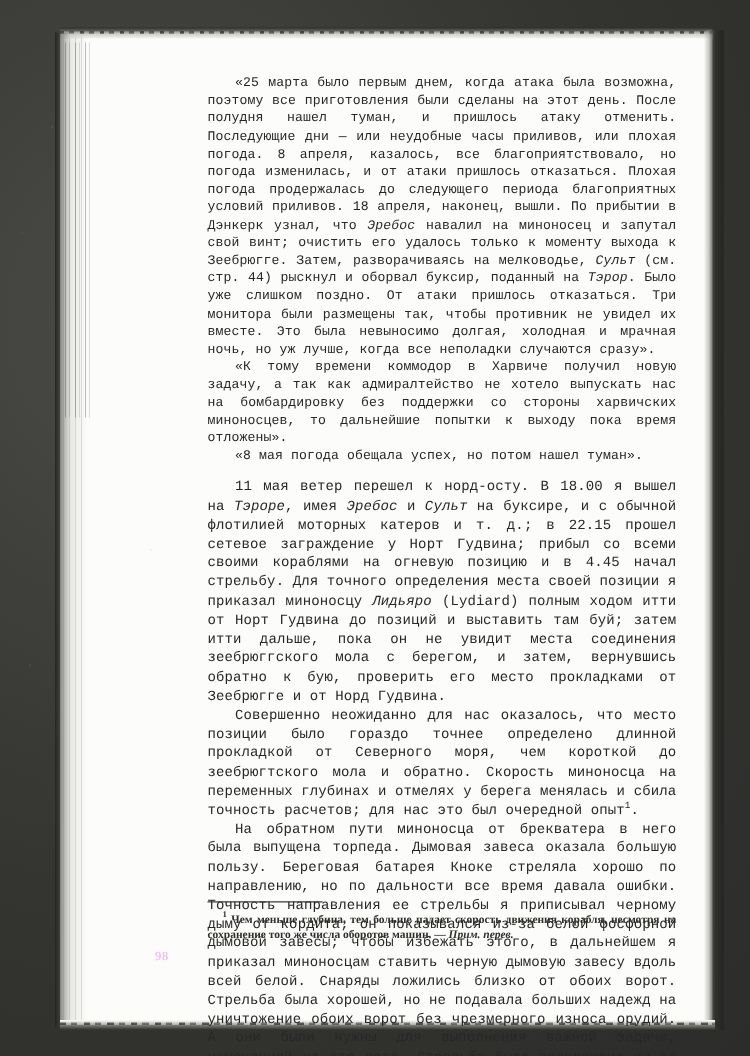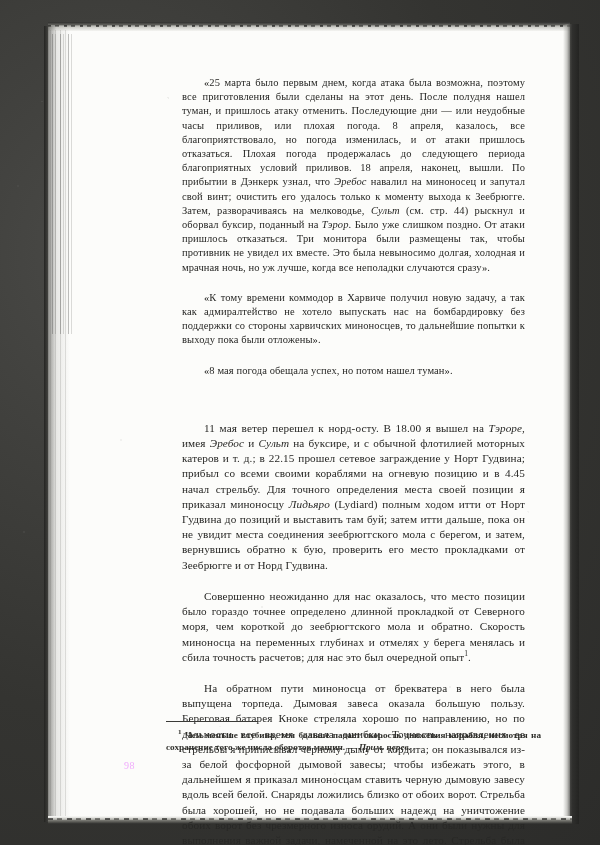--- a/index.html
+++ b/index.html
@@ -150,28 +150,29 @@
   }
 
   
   .text-col {
     position: absolute;
     left: 166px;
     top: 60px;
     width: 375px;
   }
   p.para {
-    margin: 16px;
+    margin: 0;
     font-size: 11.2px;
     line-height: 15.2px;
     text-align: justify;
     text-indent: 22px;
     color: #2b2b29;
     hyphens: manual;
     letter-spacing: .1px;
+    font-family: Liberation Mono, monospace;
     -webkit-font-smoothing: none;
   }
   p.quote {
     font-size: 10.5px;
     line-height: 14.2px;
   }
   .gap-md { height: 11px; }
   i, .ital { font-style: italic; }
   sup.fn {
     font-size: 7.5px;
@@ -235,21 +236,21 @@
 <div class="streaks2"></div>
 <div class="streaks"></div>
 <div class="edge-right"></div>
 <div class="edge-bottom"></div>
 
 <div class="text-col inkwash">
 
   <p class="para quote">«25 марта было первым днем, когда атака была возможна, поэтому все приготовления были сделаны на этот день. После полудня нашел туман, и пришлось атаку отменить. Последующие дни — или неудобные часы приливов, или плохая погода. 8 апреля, казалось, все благоприятствовало, но погода изменилась, и от атаки пришлось отказаться. Плохая погода продержалась до следующего периода благоприятных условий приливов. 18 апреля, наконец, вышли. По прибытии в Дэнкерк узнал, что <i class="ital">Эребос</i> навалил на миноносец и запутал свой винт; очистить его удалось только к моменту выхода к Зеебрюгге. Затем, разворачиваясь на мелководье, <i class="ital">Сульт</i> (см. стр. 44) рыскнул и оборвал буксир, поданный на <i class="ital">Тэрор</i>. Было уже слишком поздно. От атаки пришлось отказаться. Три монитора были размещены так, чтобы противник не увидел их вместе. Это была невыносимо долгая, холодная и мрачная ночь, но уж лучше, когда все неполадки случаются сразу».</p>
 
 
-  <p class="para quote">«К тому времени коммодор в Харвиче получил новую задачу, а так как адмиралтейство не хотело выпускать нас на бомбардировку без поддержки со стороны харвичских миноносцев, то дальнейшие попытки к выходу пока были отложены».</p>
+  <p class="para quote">«К тому времени коммодор в Харвиче получил новую задачу, а так как адмиралтейство не хотело выпускать нас на бомбардировку без поддержки со стороны харвичских миноносцев, то дальнейшие попытки к выходу пока время отложены».</p>
 
   <p class="para quote">«8 мая погода обещала успех, но потом нашел туман».</p>
 
   <div class="gap-md"></div>
 
   <p class="para">11 мая ветер перешел к норд-осту. В 18.00 я вышел на <i class="ital">Тэроре</i>, имея <i class="ital">Эребос</i> и <i class="ital">Сульт</i> на буксире, и с обычной флотилией моторных катеров и т. д.; в 22.15 прошел сетевое заграждение у Норт Гудвина; прибыл со всеми своими кораблями на огневую позицию и в 4.45 начал стрельбу. Для точного определения места своей позиции я приказал миноносцу <i class="ital">Лидьяро</i> (Lydiard) полным ходом итти от Норт Гудвина до позиций и выставить там буй; затем итти дальше, пока он не увидит места соединения зеебрюггского мола с берегом, и затем, вернувшись обратно к бую, проверить его место прокладками от Зеебрюгге и от Норд Гудвина.</p>
 
   <p class="para"><span>Совершенно неожиданно для нас оказалось, что место позиции было гораздо точнее определено длинной прокладкой от Северного моря, чем короткой до зеебрюгтского мола и обратно. Скорость миноносца на переменных глубинах и отмелях у берега менялась и сбила точность расчетов; для нас это был очередной опыт</span><sup class="fn">1</sup>.</p>
 
   <p class="para">На обратном пути миноносца от брекватера в него была выпущена торпеда. Дымовая завеса оказала большую пользу. Береговая батарея Кноке стреляла хорошо по направлению, но по дальности все время давала ошибки. Точность направления ее стрельбы я приписывал черному дыму от кордита; он показывался из-за белой фосфорной дымовой завесы; чтобы избежать этого, в дальнейшем я приказал миноносцам ставить черную дымовую завесу вдоль всей белой. Снаряды ложились близко от обоих ворот. Стрельба была хорошей, но не подавала больших надежд на уничтожение обоих ворот без чрезмерного износа орудий. А они были нужны для выполнения важной задачи, намеченной на это лето. Стрельба была прекращена из-за того, что корректировочный самолет израсходовал весь запас горючего. У сменного самолета ока-</p>

